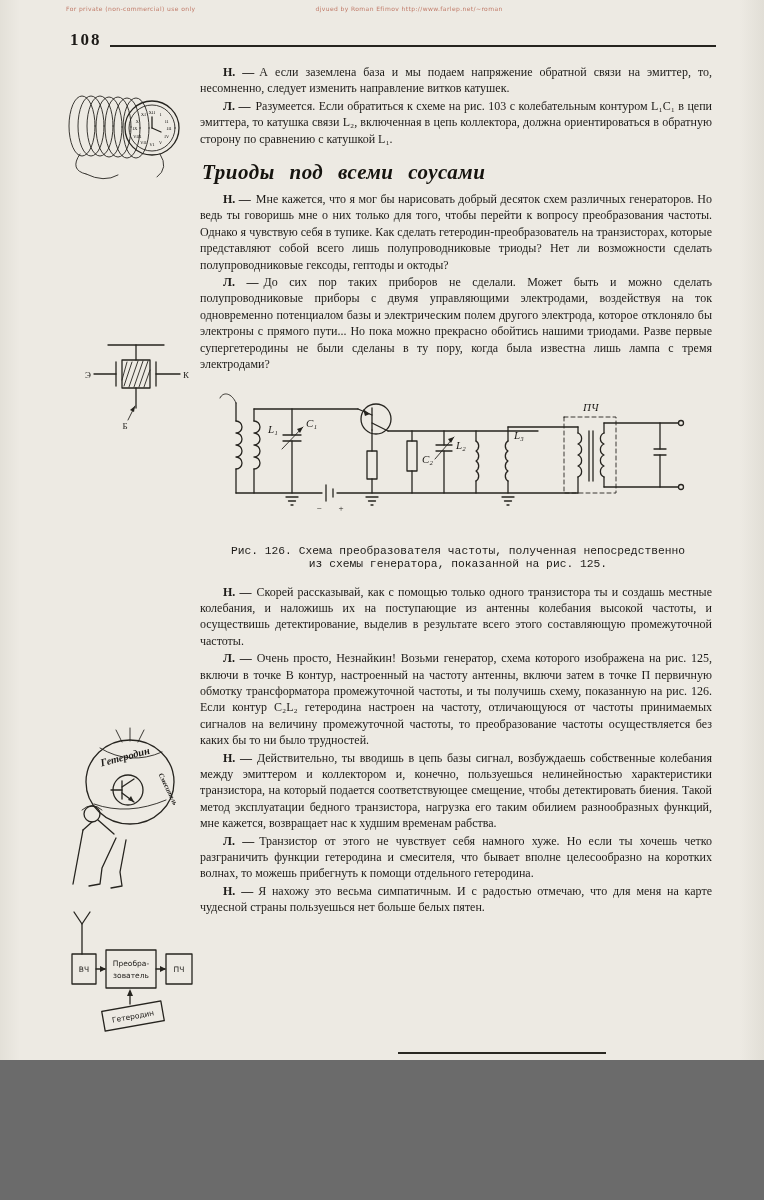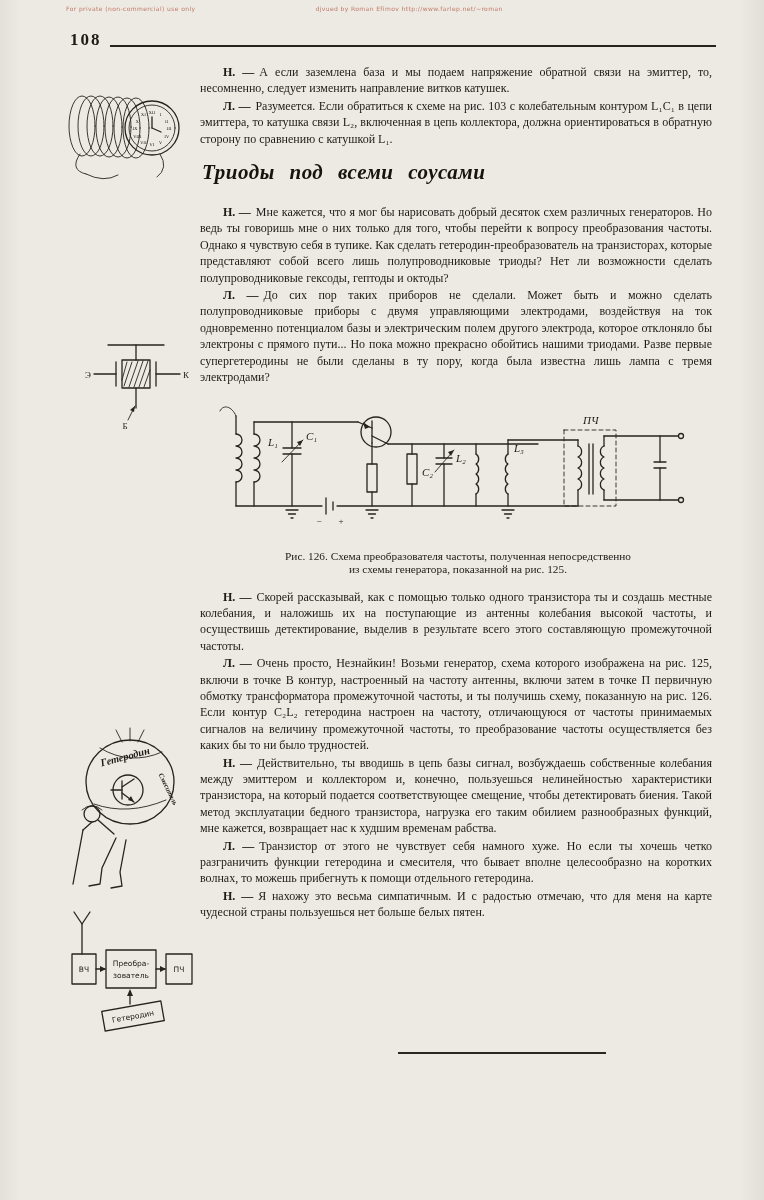--- a/index.html
+++ b/index.html
@@ -1,41 +1,41 @@
 <!DOCTYPE html>
 <html><head>
 <meta charset="utf-8">
 <style>
   html,body { margin:0; padding:0; background:#6b6b6b; }
   .page {
-    position:relative; width:764px; height:1200px; margin:0 auto;
+    position:relative; width:764px; height:1060px; margin:0 auto;
     background:linear-gradient(90deg,#e3e0d8 0,#edeae3 20px,#edeae3 740px,#e1ded6 764px);
     font-family:"Liberation Serif", serif; color:#1d1b18; overflow:hidden;
   }
   .watermark {
     position:absolute; top:5px; left:66px; right:40px;
     font-family:"DejaVu Sans", sans-serif; font-size:6px; color:#c07a68;
     letter-spacing:.4px; display:flex; gap:120px; white-space:nowrap;
   }
   .pagehead { position:absolute; top:30px; left:70px; right:48px; display:flex; align-items:flex-end; }
   .pagenum { font-weight:bold; font-size:17px; letter-spacing:2px; }
   .headrule { flex:1; border-bottom:2.2px solid #26241f; margin:0 0 3px 8px; }
 
   .main { position:absolute; left:200px; width:516px; top:64px; }
   p.dialog { margin:0 4px 1px 0; font-size:12px; line-height:16.4px; text-align:justify; text-indent:23px; }
   p.dialog .spk { font-weight:bold; margin-right:5px; }
 
   h1.chapter {
-    margin:13px 0 19px 2px; font-size:21px; font-weight:bold; font-style:italic;
+    margin:13px 0 6px 2px; font-size:21px; font-weight:bold; font-style:italic;
     letter-spacing:.5px; word-spacing:9px; color:#16140f;font-family:Liberation Serif, serif;
   }
 
   .figure { margin:10px 0 4px 0; text-align:center; }
   .figure svg { display:block; margin:0 auto; }
-  .figcaption { font-size:11.3px; line-height:13.5px; text-align:center; margin:4px 0 12px 0; }
+  .figcaption { font-size:11.3px; line-height:13.5px; text-align:center; margin:12px 0 12px 0;font-family:Liberation Mono, monospace; }
 
   .marginart { position:absolute; }
   svg { stroke-linecap:round; stroke-linejoin:round; }
   .ink { stroke:#26241f; fill:none; stroke-width:1.3; }
   .ink-thin { stroke:#26241f; fill:none; stroke-width:.9; }
   .lab { font-family:"Liberation Serif", serif; font-style:italic; font-size:11px; fill:#1d1b18; stroke:none; }
   .lab-sm { font-family:"Liberation Serif", serif; font-size:9px; fill:#1d1b18; stroke:none; }
   .blocklab { font-family:"DejaVu Sans", sans-serif; font-size:7.5px; fill:#1d1b18; stroke:none; }
   .numeral { font-family:"DejaVu Serif", serif; font-size:4.3px; fill:#1d1b18; stroke:none; }
   .cartlab { font-family:"Liberation Serif", serif; font-weight:bold; font-style:italic; fill:#1d1b18; stroke:none; }

